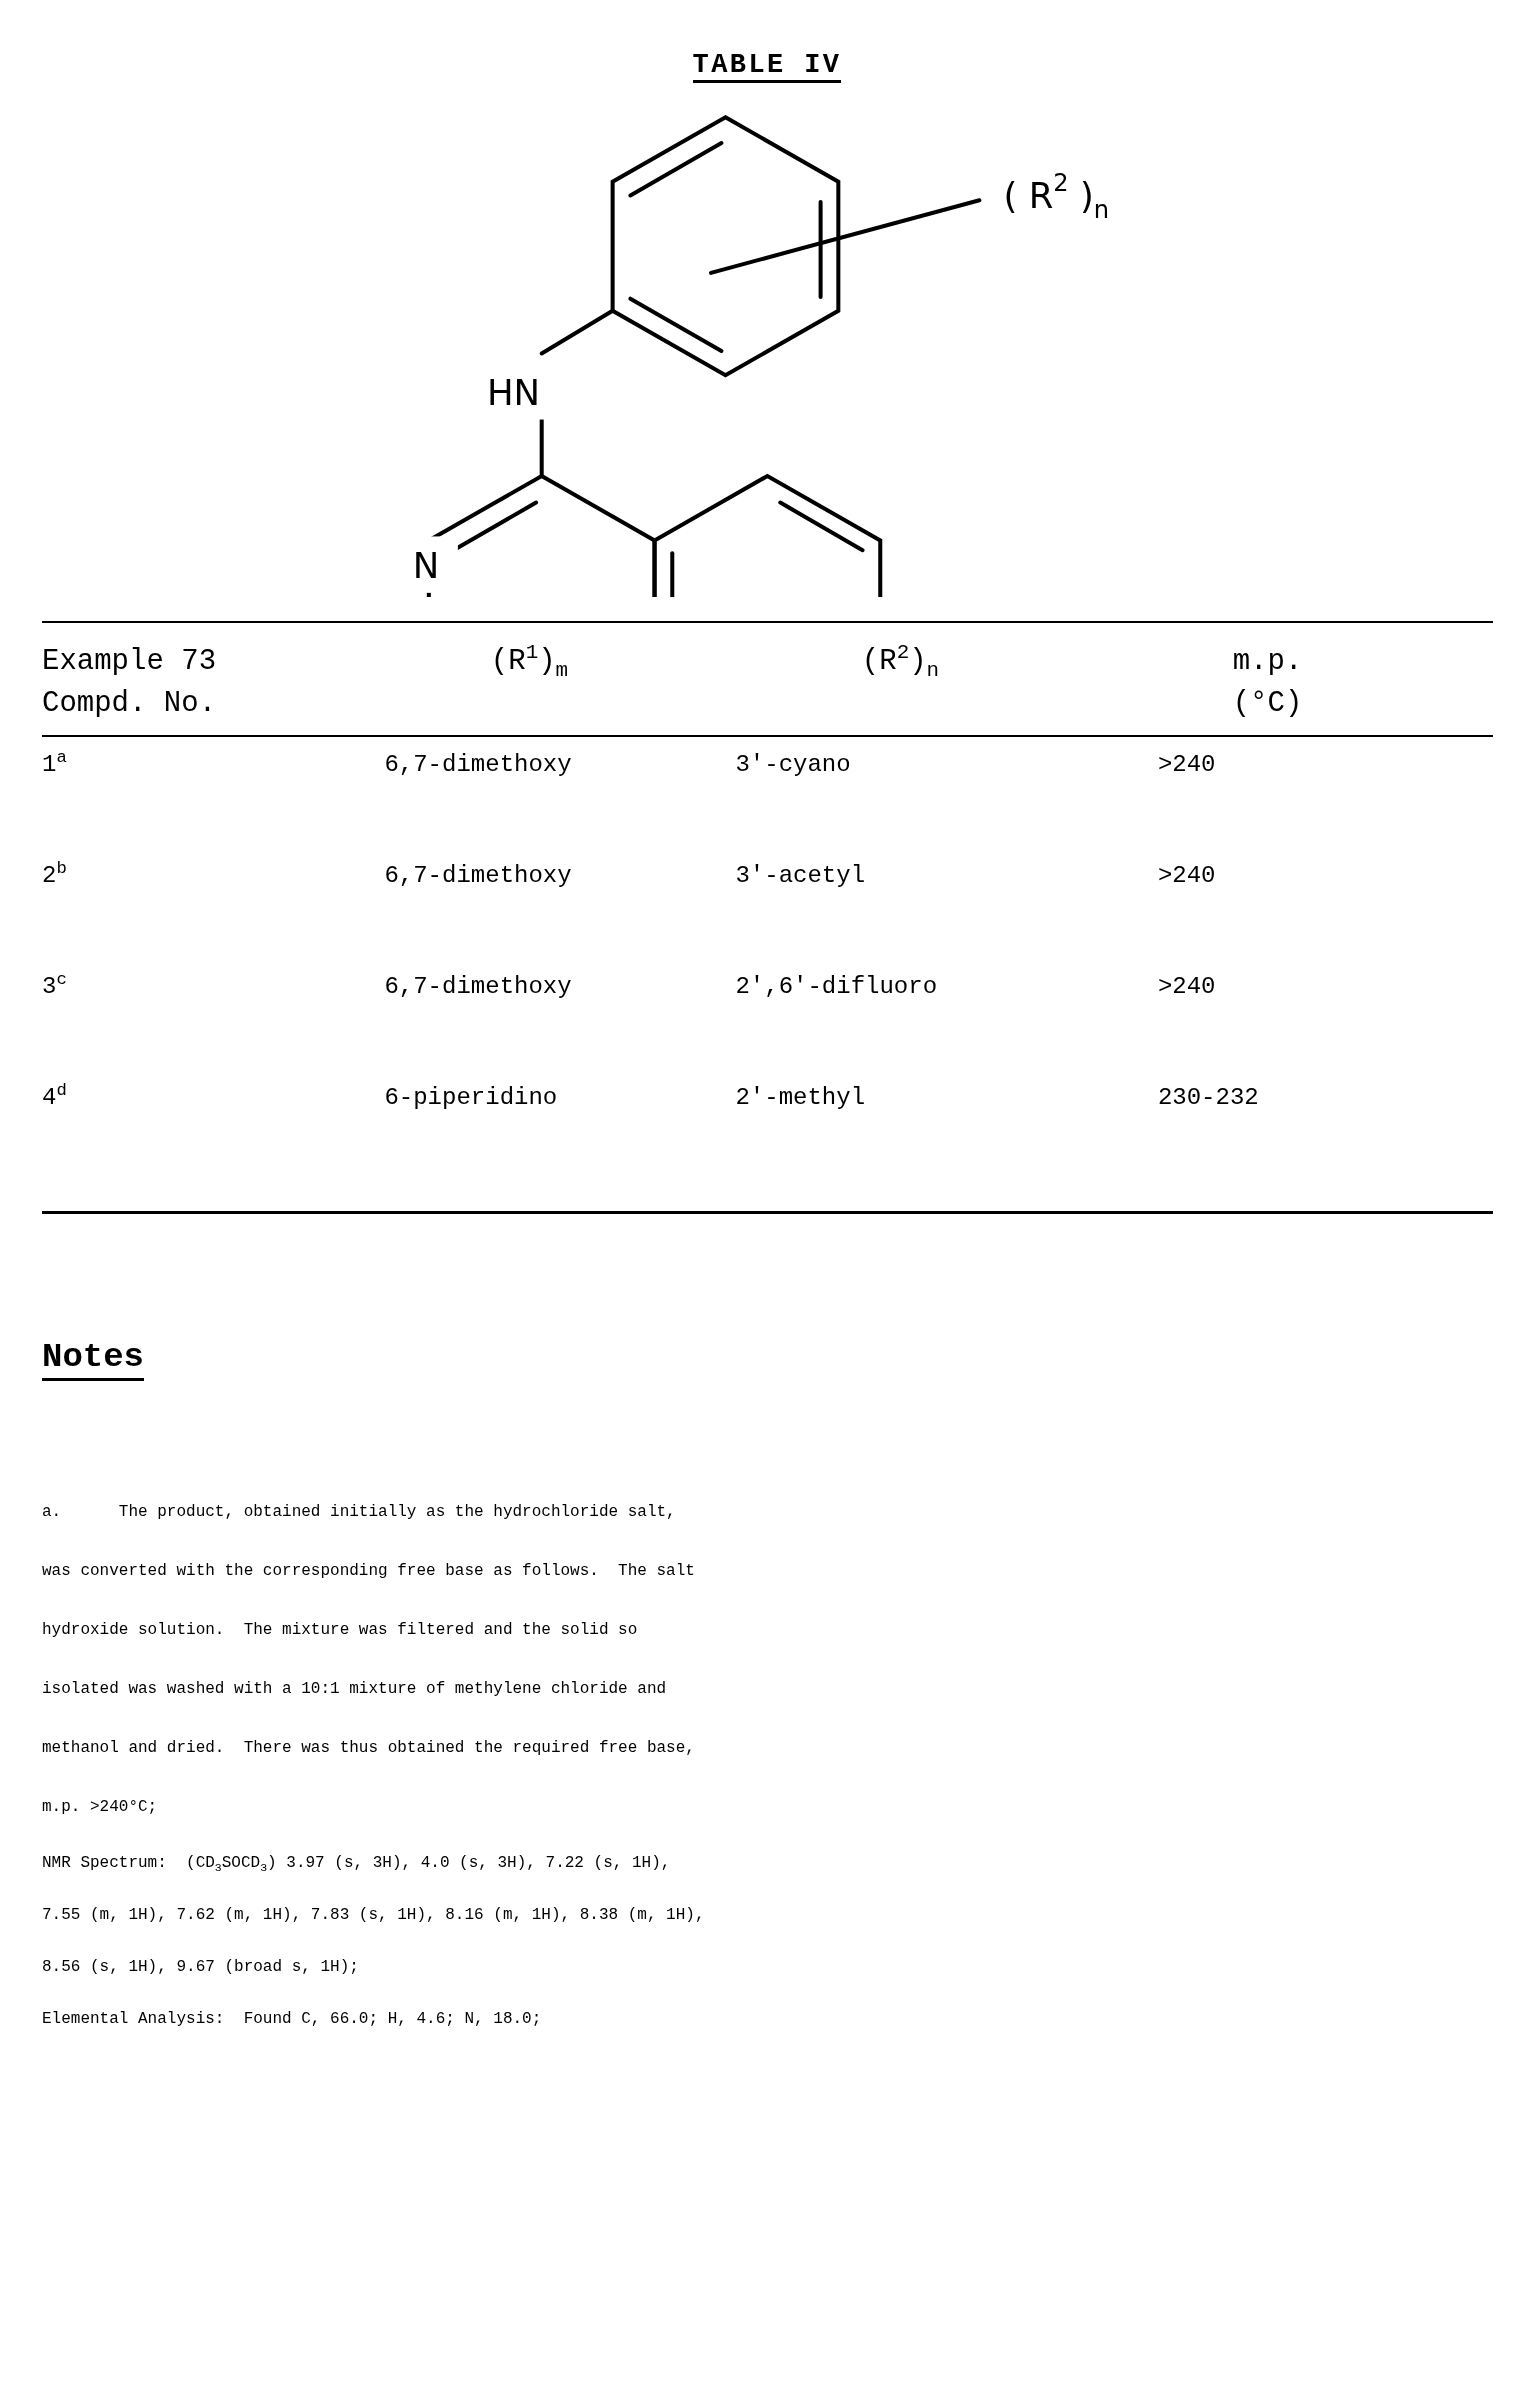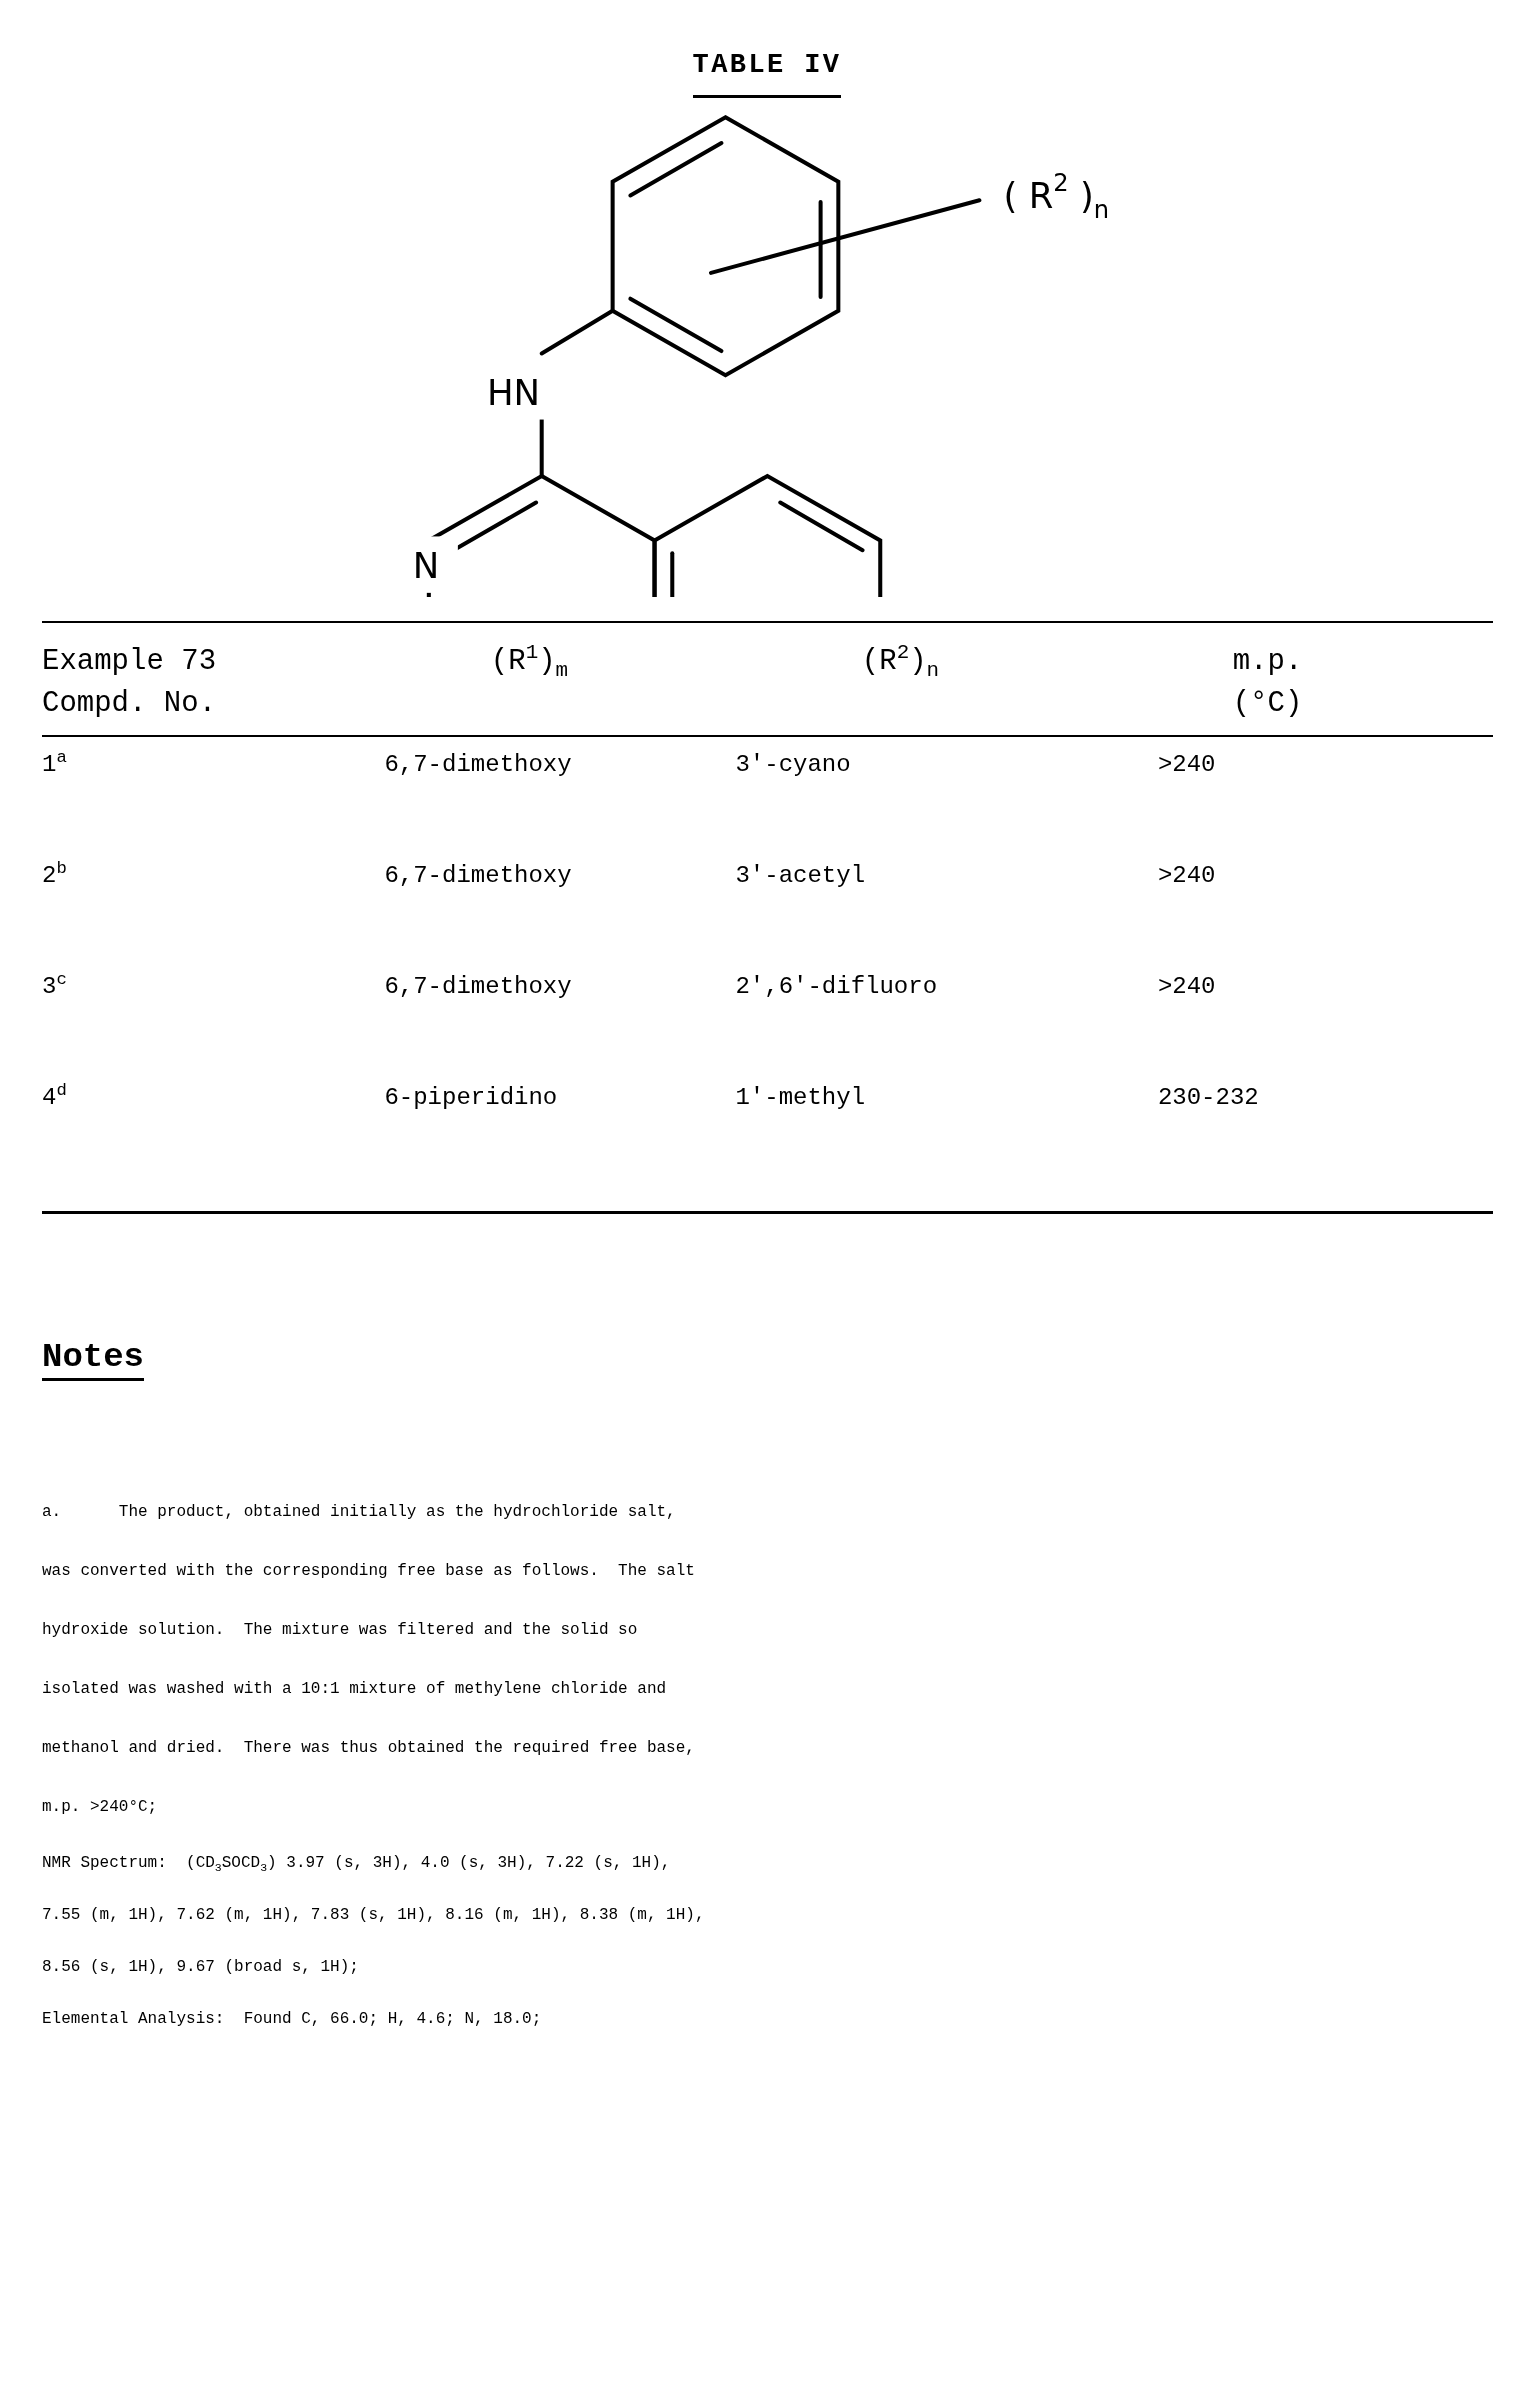--- a/index.html
+++ b/index.html
@@ -22,21 +22,21 @@
     top: 50px;
     left: 0;
     width: 100%;
     text-align: center;
     font-size: 27px;
     font-weight: bold;
     letter-spacing: 2.4px;
   }
   #table-title span {
     border-bottom: 3.2px solid #000;
-    padding-bottom: 15px;
+    padding-bottom: 0;
   }
 
   
   #structure {
     position: absolute;
     top: 97px;
     left: 0;
     width: 1534px;
     height: 500px;
   }
@@ -222,21 +222,21 @@
       </div>
       <div class="trow">
         <div class="c-no"><span>3</span><sup class="sm">c</sup></div>
         <div class="c-r1">6,7-dimethoxy</div>
         <div class="c-r2">2′,6′-difluoro</div>
         <div class="c-mp">&gt;240</div>
       </div>
       <div class="trow">
         <div class="c-no"><span>4</span><sup class="sm">d</sup></div>
         <div class="c-r1">6-piperidino</div>
-        <div class="c-r2">1′-methyl</div>
+        <div class="c-r2">2′-methyl</div>
         <div class="c-mp">230-232</div>
       </div>
     </div>
 
   <div class="rule"></div>
 </div>
 
 <div id="notes-heading">
   <span>Notes</span>
 </div>

